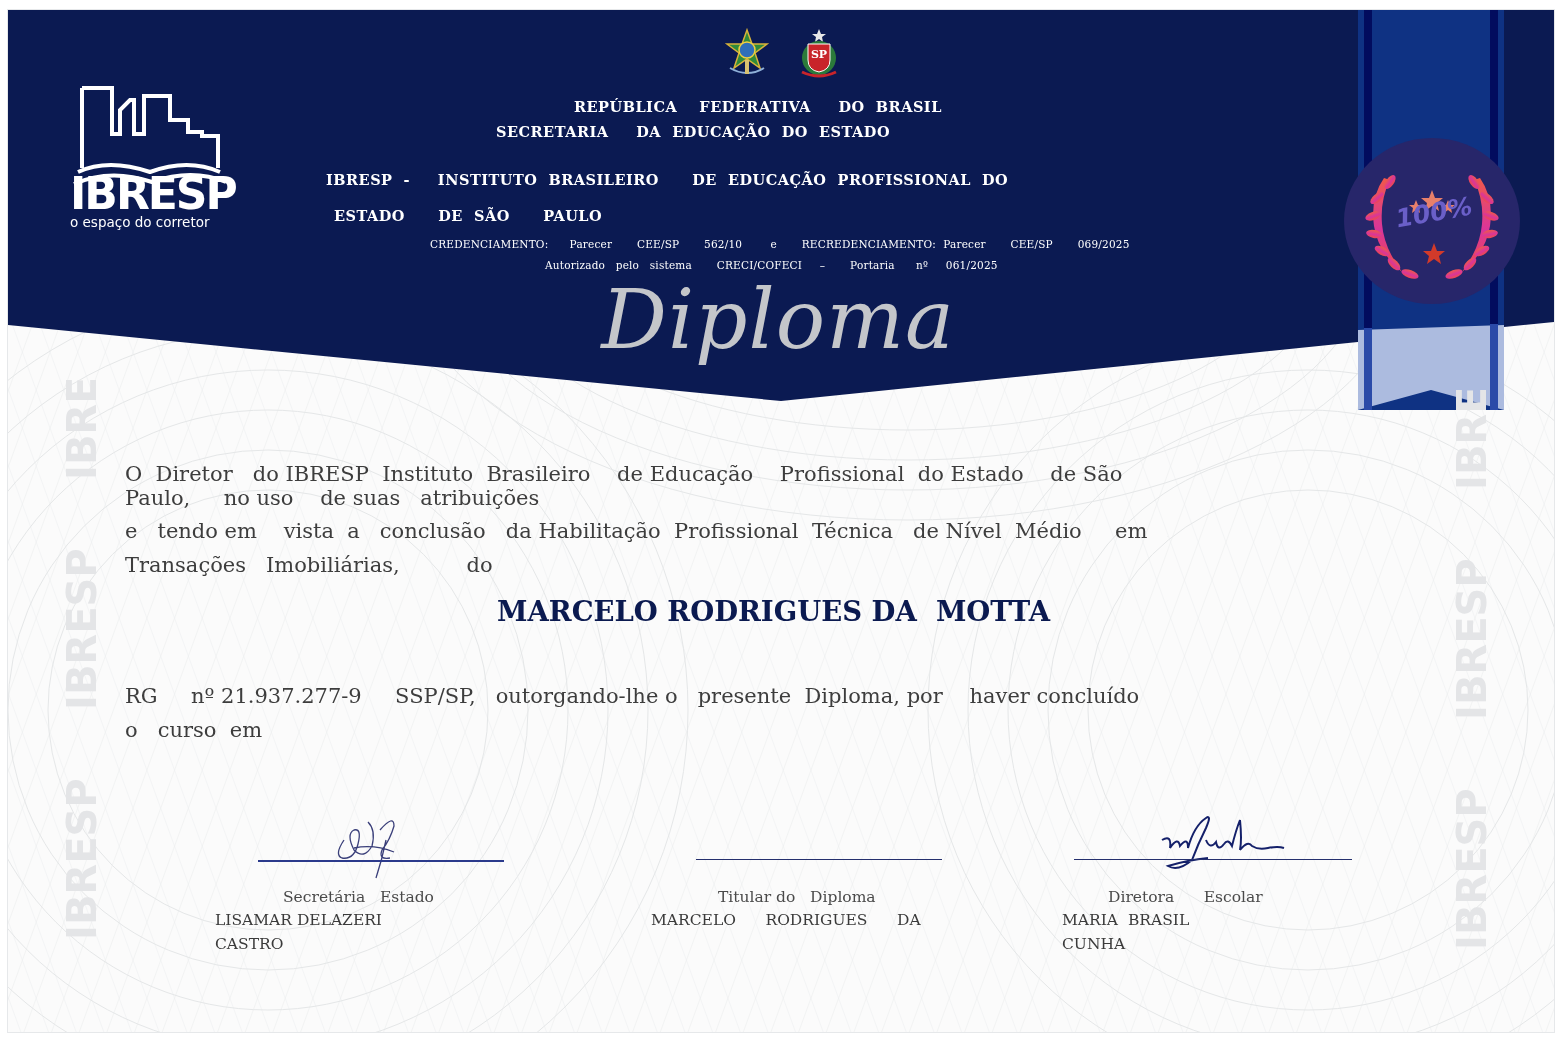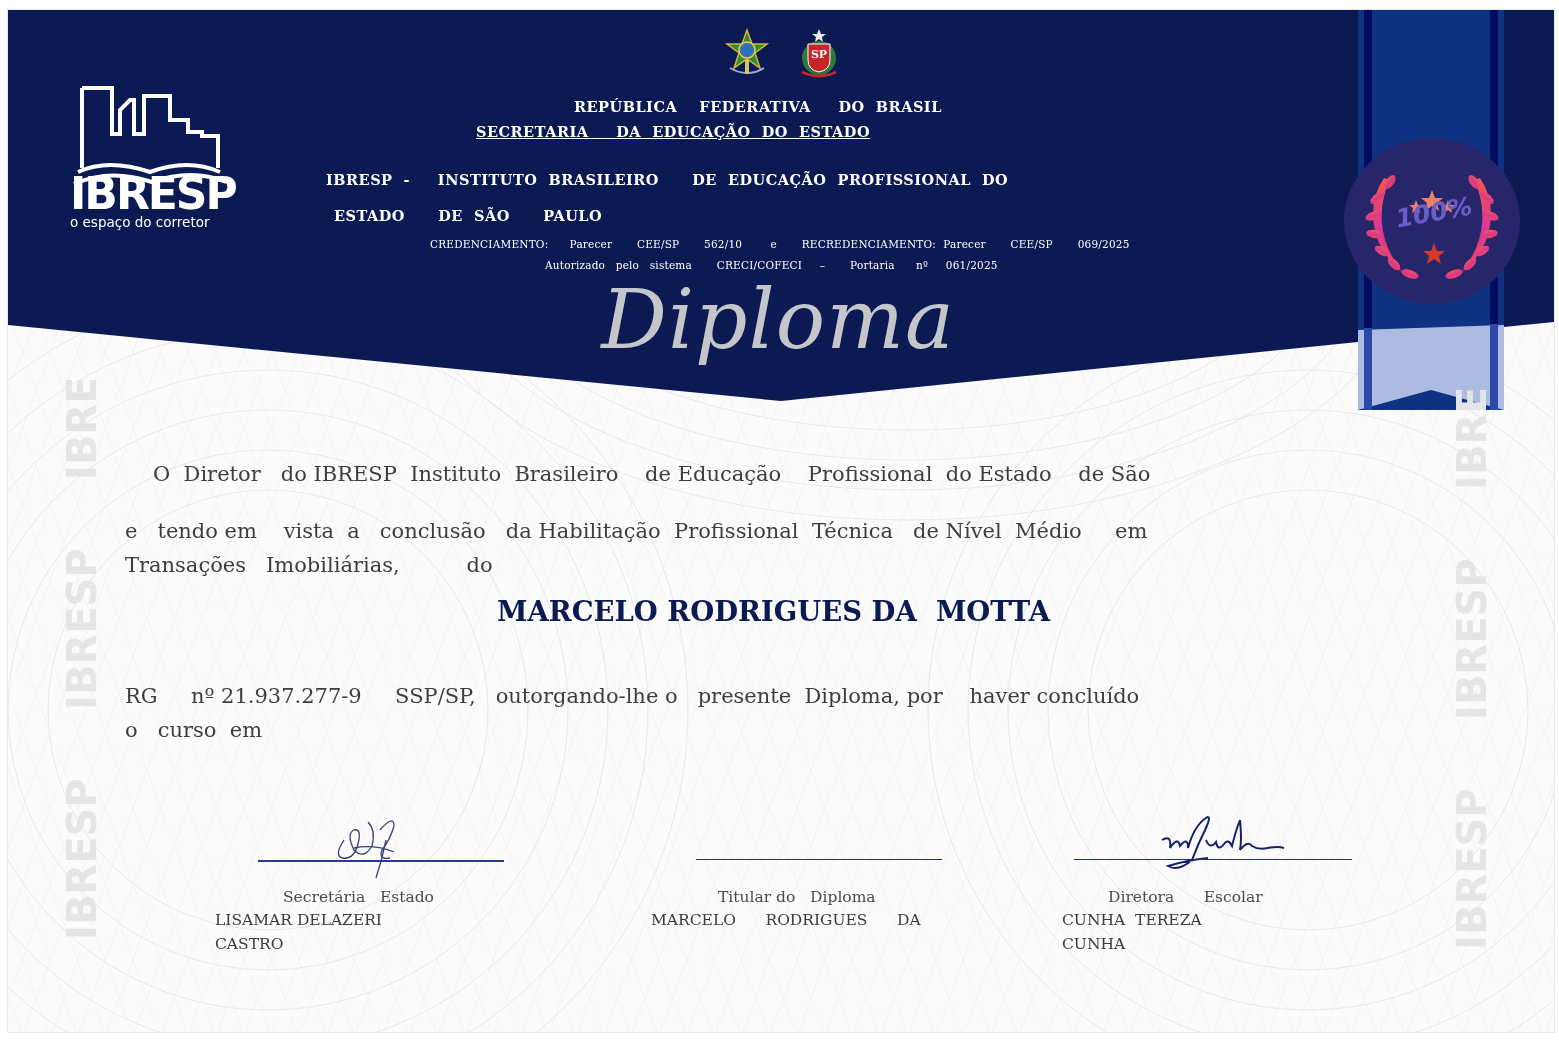--- a/index.html
+++ b/index.html
@@ -157,21 +157,21 @@
   </svg>
   <svg class="crest" style="left:788px;" viewBox="0 0 46 52">
     <polygon points="23,1 25,6 30,6 26,9 27,14 23,11 19,14 20,9 16,6 21,6" fill="#e8e8e8"></polygon>
     <ellipse cx="23" cy="30" rx="17" ry="17" fill="#2b7a3a"></ellipse>
     <path d="M12 16 L34 16 L34 32 Q34 42 23 44 Q12 42 12 32 Z" fill="#c8242a" stroke="#fff" stroke-width="1"></path>
     <text x="23" y="30" text-anchor="middle" font-family="DejaVu Serif, serif" font-size="11" font-weight="bold" fill="#fff">SP</text>
     <path d="M6 44 Q23 52 40 44" stroke="#c8242a" stroke-width="3" fill="none"></path>
   </svg>
 
   <div class="hdr" style="left:566px; top:88px;">REPÚBLICA    FEDERATIVA     DO  BRASIL</div>
-  <div class="hdr" style="left:468px; top:113px;text-decoration:underline;">SECRETARIA     DA  EDUCAÇÃO  DO  ESTADO</div>
+  <div class="hdr" style="left:488px; top:113px;">SECRETARIA     DA  EDUCAÇÃO  DO  ESTADO</div>
   <div class="hdr" style="left:318px; top:161px;">IBRESP  -     INSTITUTO  BRASILEIRO      DE  EDUCAÇÃO  PROFISSIONAL  DO</div>
   <div class="hdr" style="left:326px; top:197px;">ESTADO      DE  SÃO      PAULO</div>
   <div class="cred" style="left:422px; top:228px;">CREDENCIAMENTO:      Parecer       CEE/SP       562/10        e       RECREDENCIAMENTO:  Parecer       CEE/SP       069/2025</div>
   <div class="cred" style="left:537px; top:249px;">Autorizado   pelo   sistema       CRECI/COFECI     –       Portaria      nº     061/2025</div>
 
   <div class="diploma-title">Diploma</div>
 
   <svg class="watermark" style="left:40px; top:370px; width:60px; height:620px;" viewBox="0 0 60 620">
     <g font-family="DejaVu Sans, sans-serif" font-weight="bold" font-size="40" fill="#e4e5e7">
       <text transform="translate(48,100) rotate(-90)">IBRESP</text>
@@ -180,21 +180,22 @@
     </g>
   </svg>
   <svg class="watermark" style="left:1432px; top:380px; width:60px; height:620px;" viewBox="0 0 60 620">
     <g font-family="DejaVu Sans, sans-serif" font-weight="bold" font-size="40" fill="#e4e5e7">
       <text transform="translate(46,100) rotate(-90)">IBRESP</text>
       <text transform="translate(46,330) rotate(-90)">IBRESP</text>
       <text transform="translate(46,560) rotate(-90)">IBRESP</text>
     </g>
   </svg>
 
-  <div class="body-text" style="left:117px; top:452px;margin-left:28px;">O  Diretor   do IBRESP  Instituto  Brasileiro    de Educação    Profissional  do Estado    de São</div>
+  <div class="body-text" style="left:117px; top:452px;">O  Diretor   do IBRESP  Instituto  Brasileiro    de Educação    Profissional  do Estado    de São</div>
+  <div class="body-text" style="left:117px; top:476px;">Paulo,     no uso    de suas   atribuições</div>
   <div class="body-text" style="left:117px; top:543px;">Transações   Imobiliárias,          do</div>
   <div class="body-text" style="left:117px; top:509px;">e   tendo em    vista  a   conclusão   da Habilitação  Profissional  Técnica   de Nível  Médio     em</div>
 
   <div class="recipient">MARCELO RODRIGUES DA  MOTTA</div>
 
   <div class="body-text" style="left:117px; top:674px;">RG     nº 21.937.277-9     SSP/SP,   outorgando-lhe o   presente  Diploma, por    haver concluído</div>
   <div class="body-text" style="left:117px; top:708px;">o   curso  em</div>
 
   <svg class="signature" style="left:316px; top:790px; width:100px; height:80px;" viewBox="0 0 100 80">
     <path d="M20 40 Q10 55 18 58 Q30 60 34 44 Q38 28 30 30 Q22 34 30 50 Q40 60 48 46 Q52 30 44 22 M56 30 Q70 14 70 26 Q66 40 58 50 Q54 60 66 58 M30 48 Q50 44 70 52 M62 40 Q58 60 52 78" stroke="#3a3f7a" stroke-width="1.3" fill="none"></path>
@@ -209,16 +210,16 @@
   <div class="sig-line" style="left:1066px; top:849px; width:278px;"></div>
 
   <div class="sig-role" style="left:275px; top:878px;">Secretária   Estado</div>
   <div class="sig-name" style="left:207px; top:898px;">LISAMAR DELAZERI</div>
   <div class="sig-name" style="left:207px; top:922px;">CASTRO</div>
 
   <div class="sig-role" style="left:710px; top:878px;">Titular do   Diploma</div>
   <div class="sig-name" style="left:643px; top:898px;">MARCELO      RODRIGUES      DA</div>
 
   <div class="sig-role" style="left:1100px; top:878px;text-align:right;">Diretora      Escolar</div>
-  <div class="sig-name" style="left:1054px; top:898px;">CUNHA  TEREZA</div>
+  <div class="sig-name" style="left:1054px; top:898px;">MARIA  BRASIL</div>
   <div class="sig-name" style="left:1054px; top:922px;">CUNHA</div>
 
 </div>
 
 </body></html>

